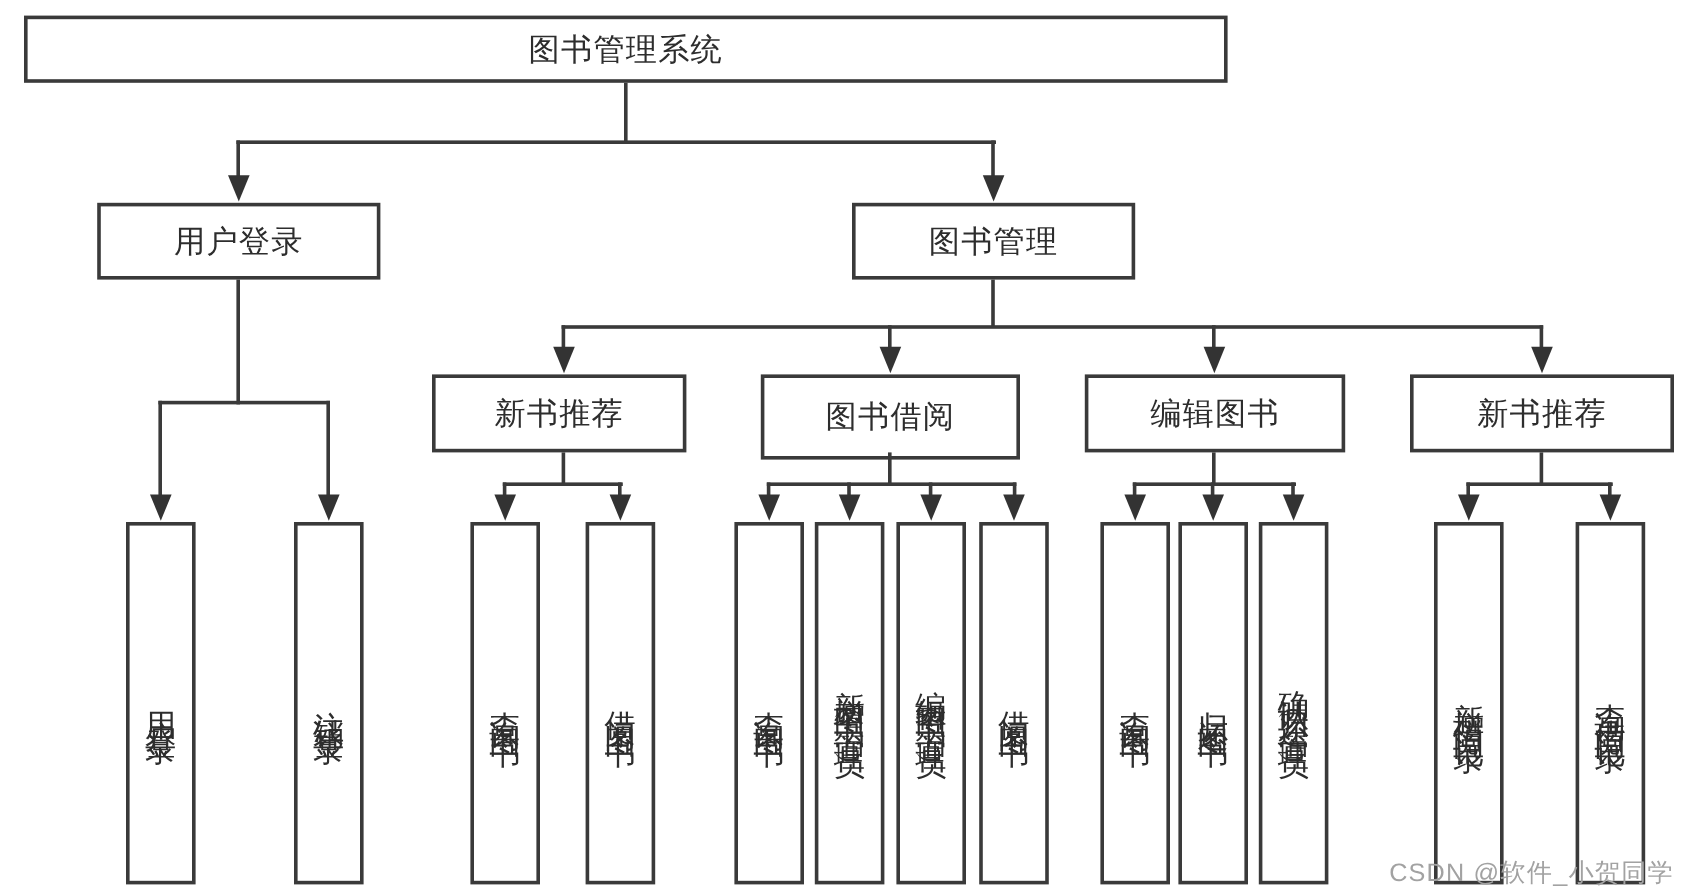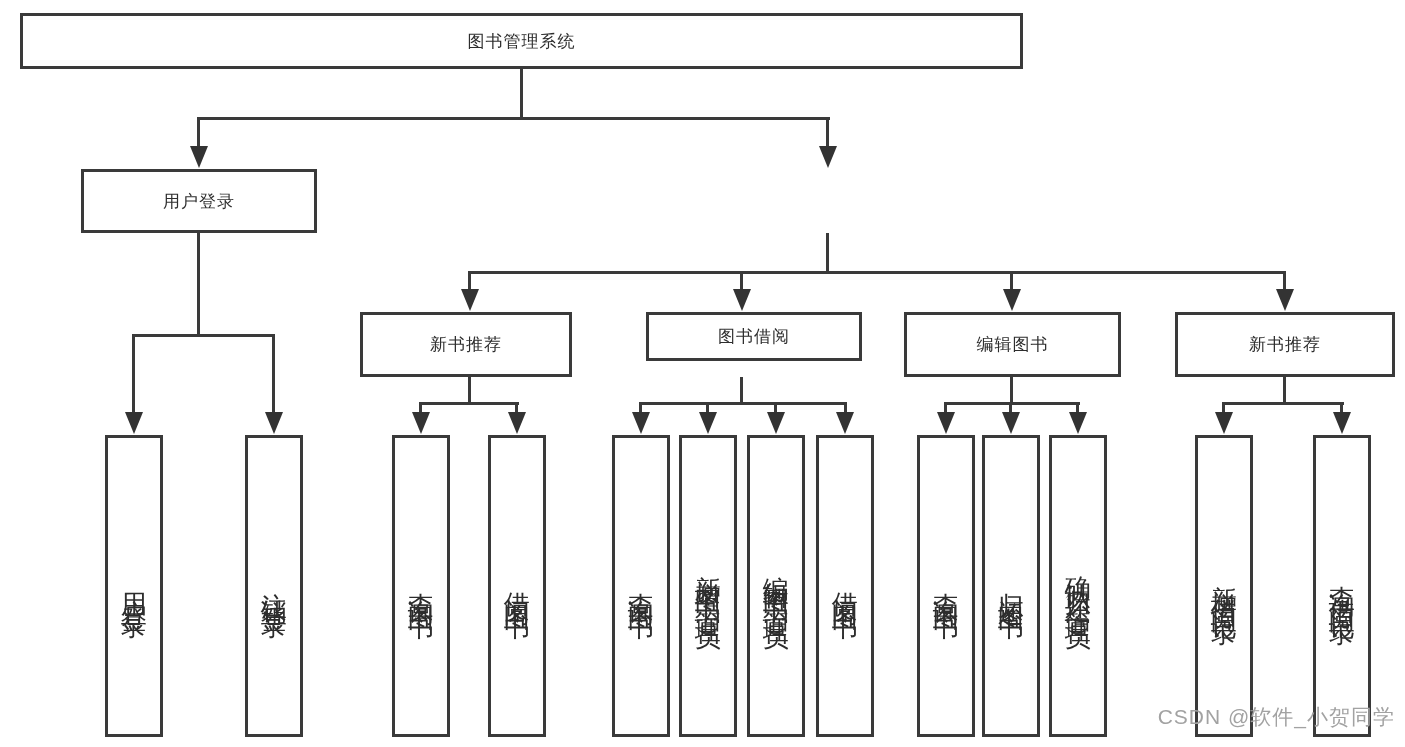--- a/index.html
+++ b/index.html
@@ -14,21 +14,21 @@
     position:absolute;
     background:#ffffff;
     border:3px solid #3a3a3a;
     box-sizing:border-box;
     display:flex;
     align-items:center;
     justify-content:center;
     color:#2d2d2d;
   }
   .hbox{
-    font-size:17px;
+    font-size:26px;
     letter-spacing:1px;
     white-space:nowrap;
   }
   .vbox{
     font-size:26px;
   }
   .vbox .vtext{
     writing-mode:vertical-rl;
     text-orientation:mixed;
     letter-spacing:7px;
@@ -42,21 +42,21 @@
   .arrow{
     position:absolute;
     width:0;height:0;
     border-left:9px solid transparent;
     border-right:9px solid transparent;
     border-top:22px solid #333333;
   }
   .watermark{
     position:absolute;
     right:10px;
-    bottom:16px;
+    bottom:6px;
     font-size:21px;
     color:#a2a2a2;
     letter-spacing:1px;
     white-space:nowrap;
   }
 </style>
 </head>
 <body>
 
 <div class="canvas">
@@ -68,20 +68,23 @@
   <div class="line" style="left:520px;top:69px;width:3px;height:50px;"></div>
   <div class="line" style="left:197px;top:117px;width:633px;height:3px;"></div>
   <div class="line" style="left:197px;top:117px;width:3px;height:31px;"></div>
   <div class="arrow" style="left:190px;top:146px;"></div>
   <div class="line" style="left:826px;top:117px;width:3px;height:31px;"></div>
   <div class="arrow" style="left:819px;top:146px;"></div>
 
   <div class="box hbox" style="left:81px;top:169px;width:236px;height:64px;">
     <span>用户登录</span>
   </div>
+  <div class="box hbox" style="left:710px;top:169px;width:236px;height:64px;">
+    <span>图书管理</span>
+  </div>
 
   <div class="line" style="left:197px;top:233px;width:3px;height:104px;"></div>
   <div class="line" style="left:132px;top:334px;width:143px;height:3px;"></div>
   <div class="line" style="left:132px;top:334px;width:3px;height:80px;"></div>
   <div class="arrow" style="left:125px;top:412px;"></div>
   <div class="line" style="left:272px;top:334px;width:3px;height:80px;"></div>
   <div class="arrow" style="left:265px;top:412px;"></div>
 
   <div class="line" style="left:826px;top:233px;width:3px;height:40px;"></div>
   <div class="line" style="left:468px;top:271px;width:818px;height:3px;"></div>
@@ -90,21 +93,21 @@
   <div class="line" style="left:740px;top:271px;width:3px;height:20px;"></div>
   <div class="arrow" style="left:733px;top:289px;"></div>
   <div class="line" style="left:1010px;top:271px;width:3px;height:20px;"></div>
   <div class="arrow" style="left:1003px;top:289px;"></div>
   <div class="line" style="left:1283px;top:271px;width:3px;height:20px;"></div>
   <div class="arrow" style="left:1276px;top:289px;"></div>
 
   <div class="box hbox" style="left:360px;top:312px;width:212px;height:65px;">
     <span>新书推荐</span>
   </div>
-  <div class="box hbox" style="left:634px;top:312px;width:216px;height:49px;margin-left:12px;">
+  <div class="box hbox" style="left:634px;top:312px;width:216px;height:71px;">
     <span>图书借阅</span>
   </div>
   <div class="box hbox" style="left:904px;top:312px;width:217px;height:65px;">
     <span>编辑图书</span>
   </div>
   <div class="box hbox" style="left:1175px;top:312px;width:220px;height:65px;">
     <span>新书推荐</span>
   </div>
 
   <div class="line" style="left:468px;top:377px;width:3px;height:28px;"></div>

